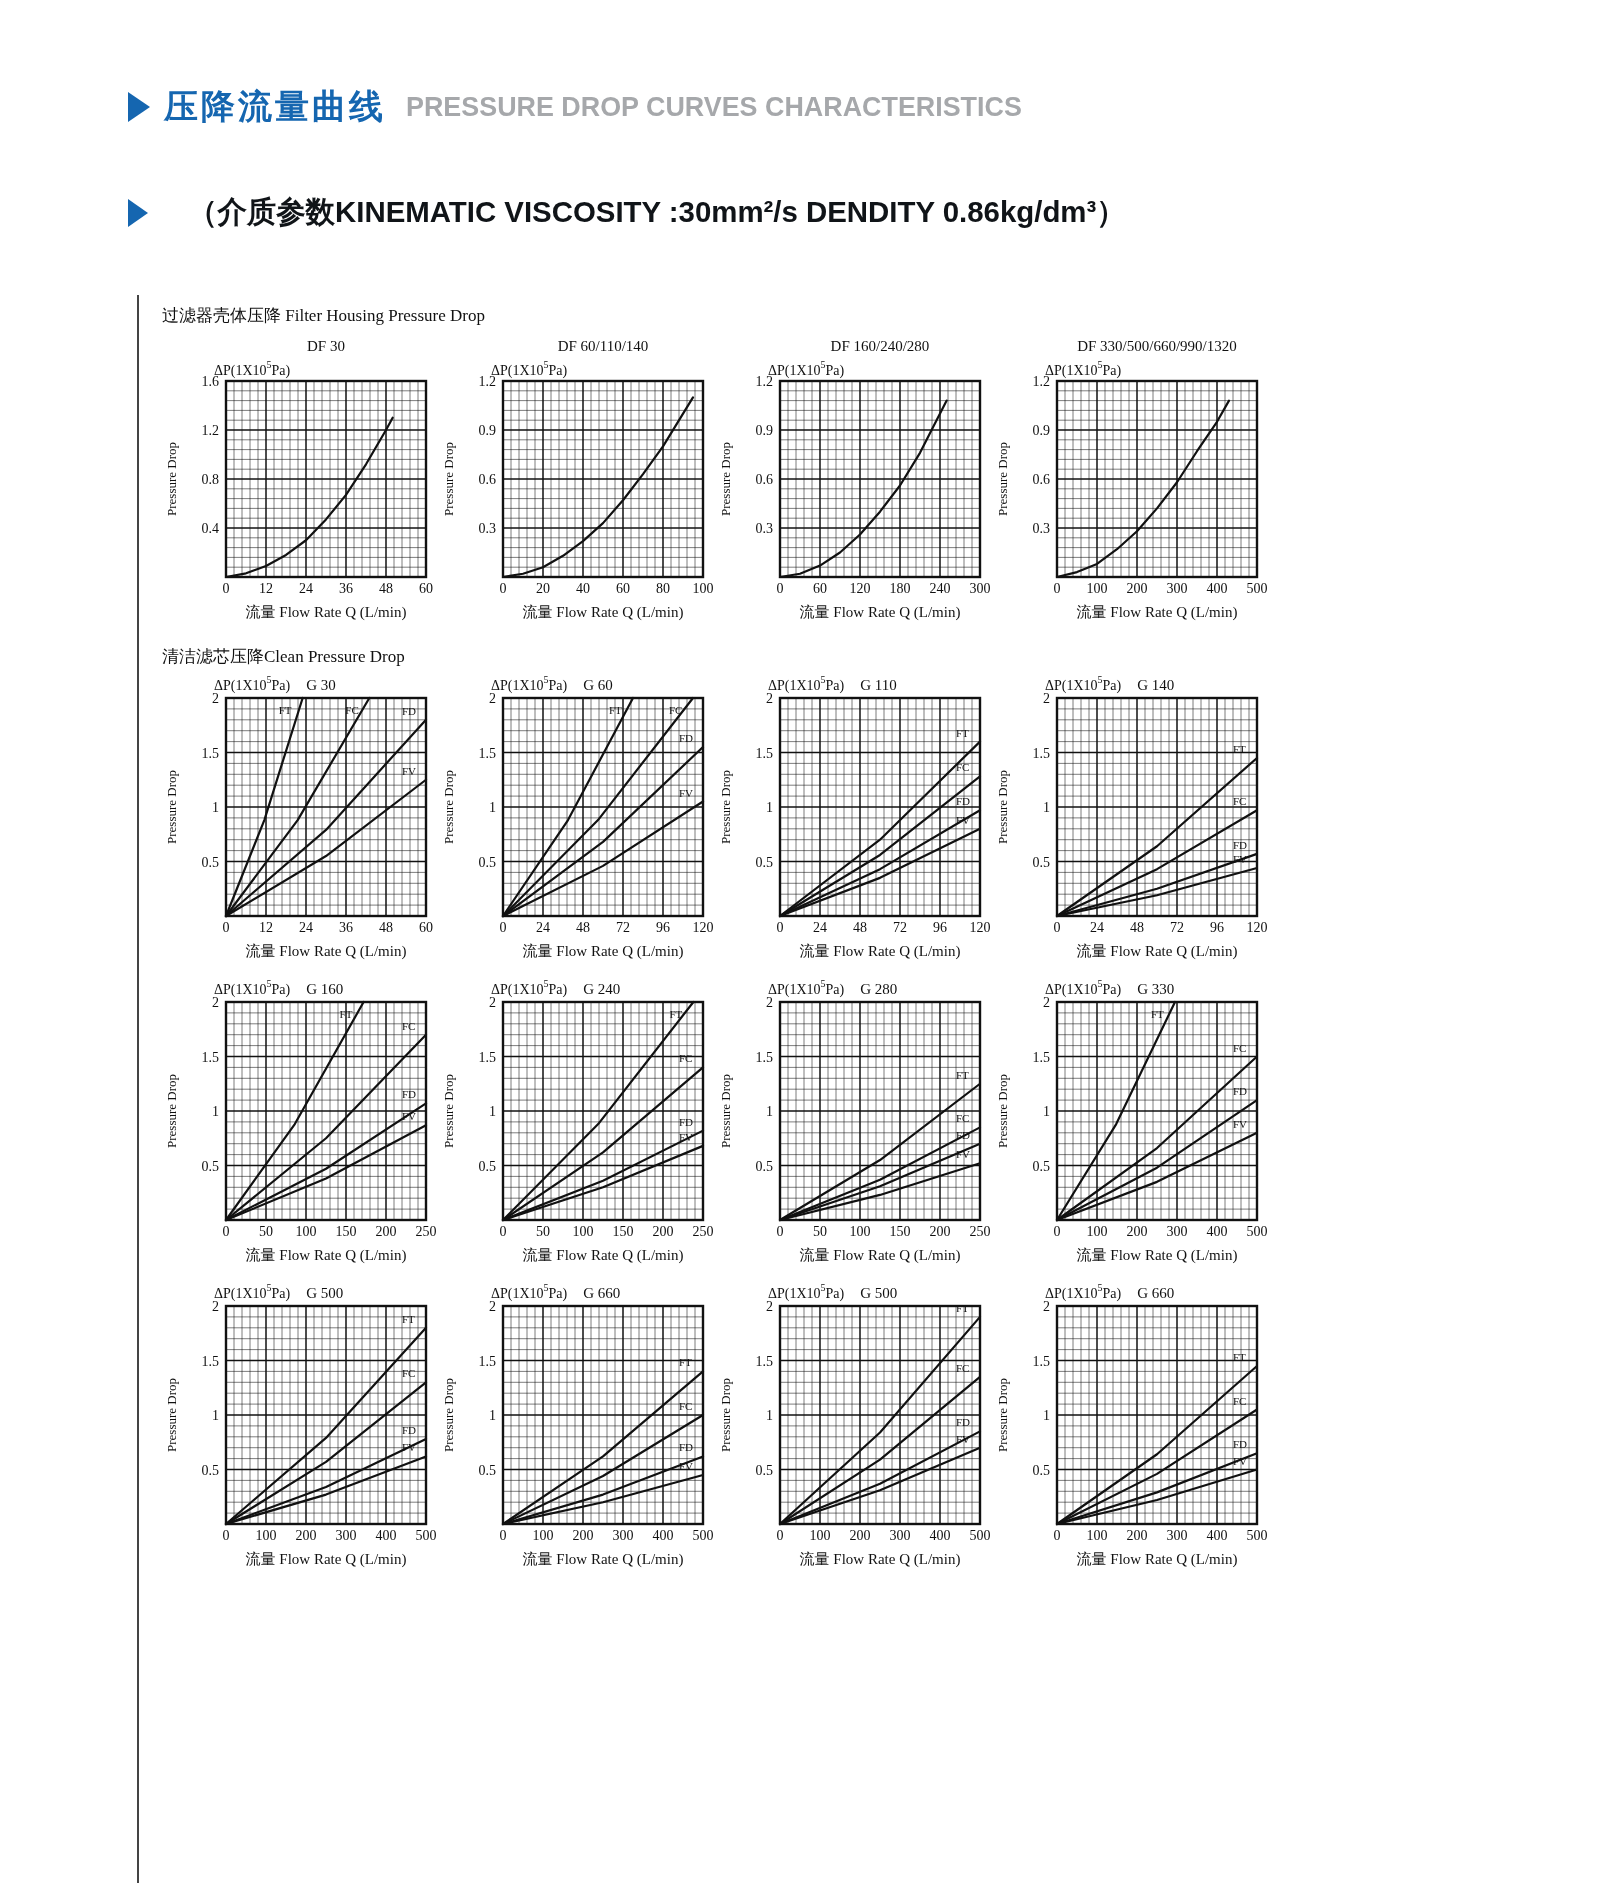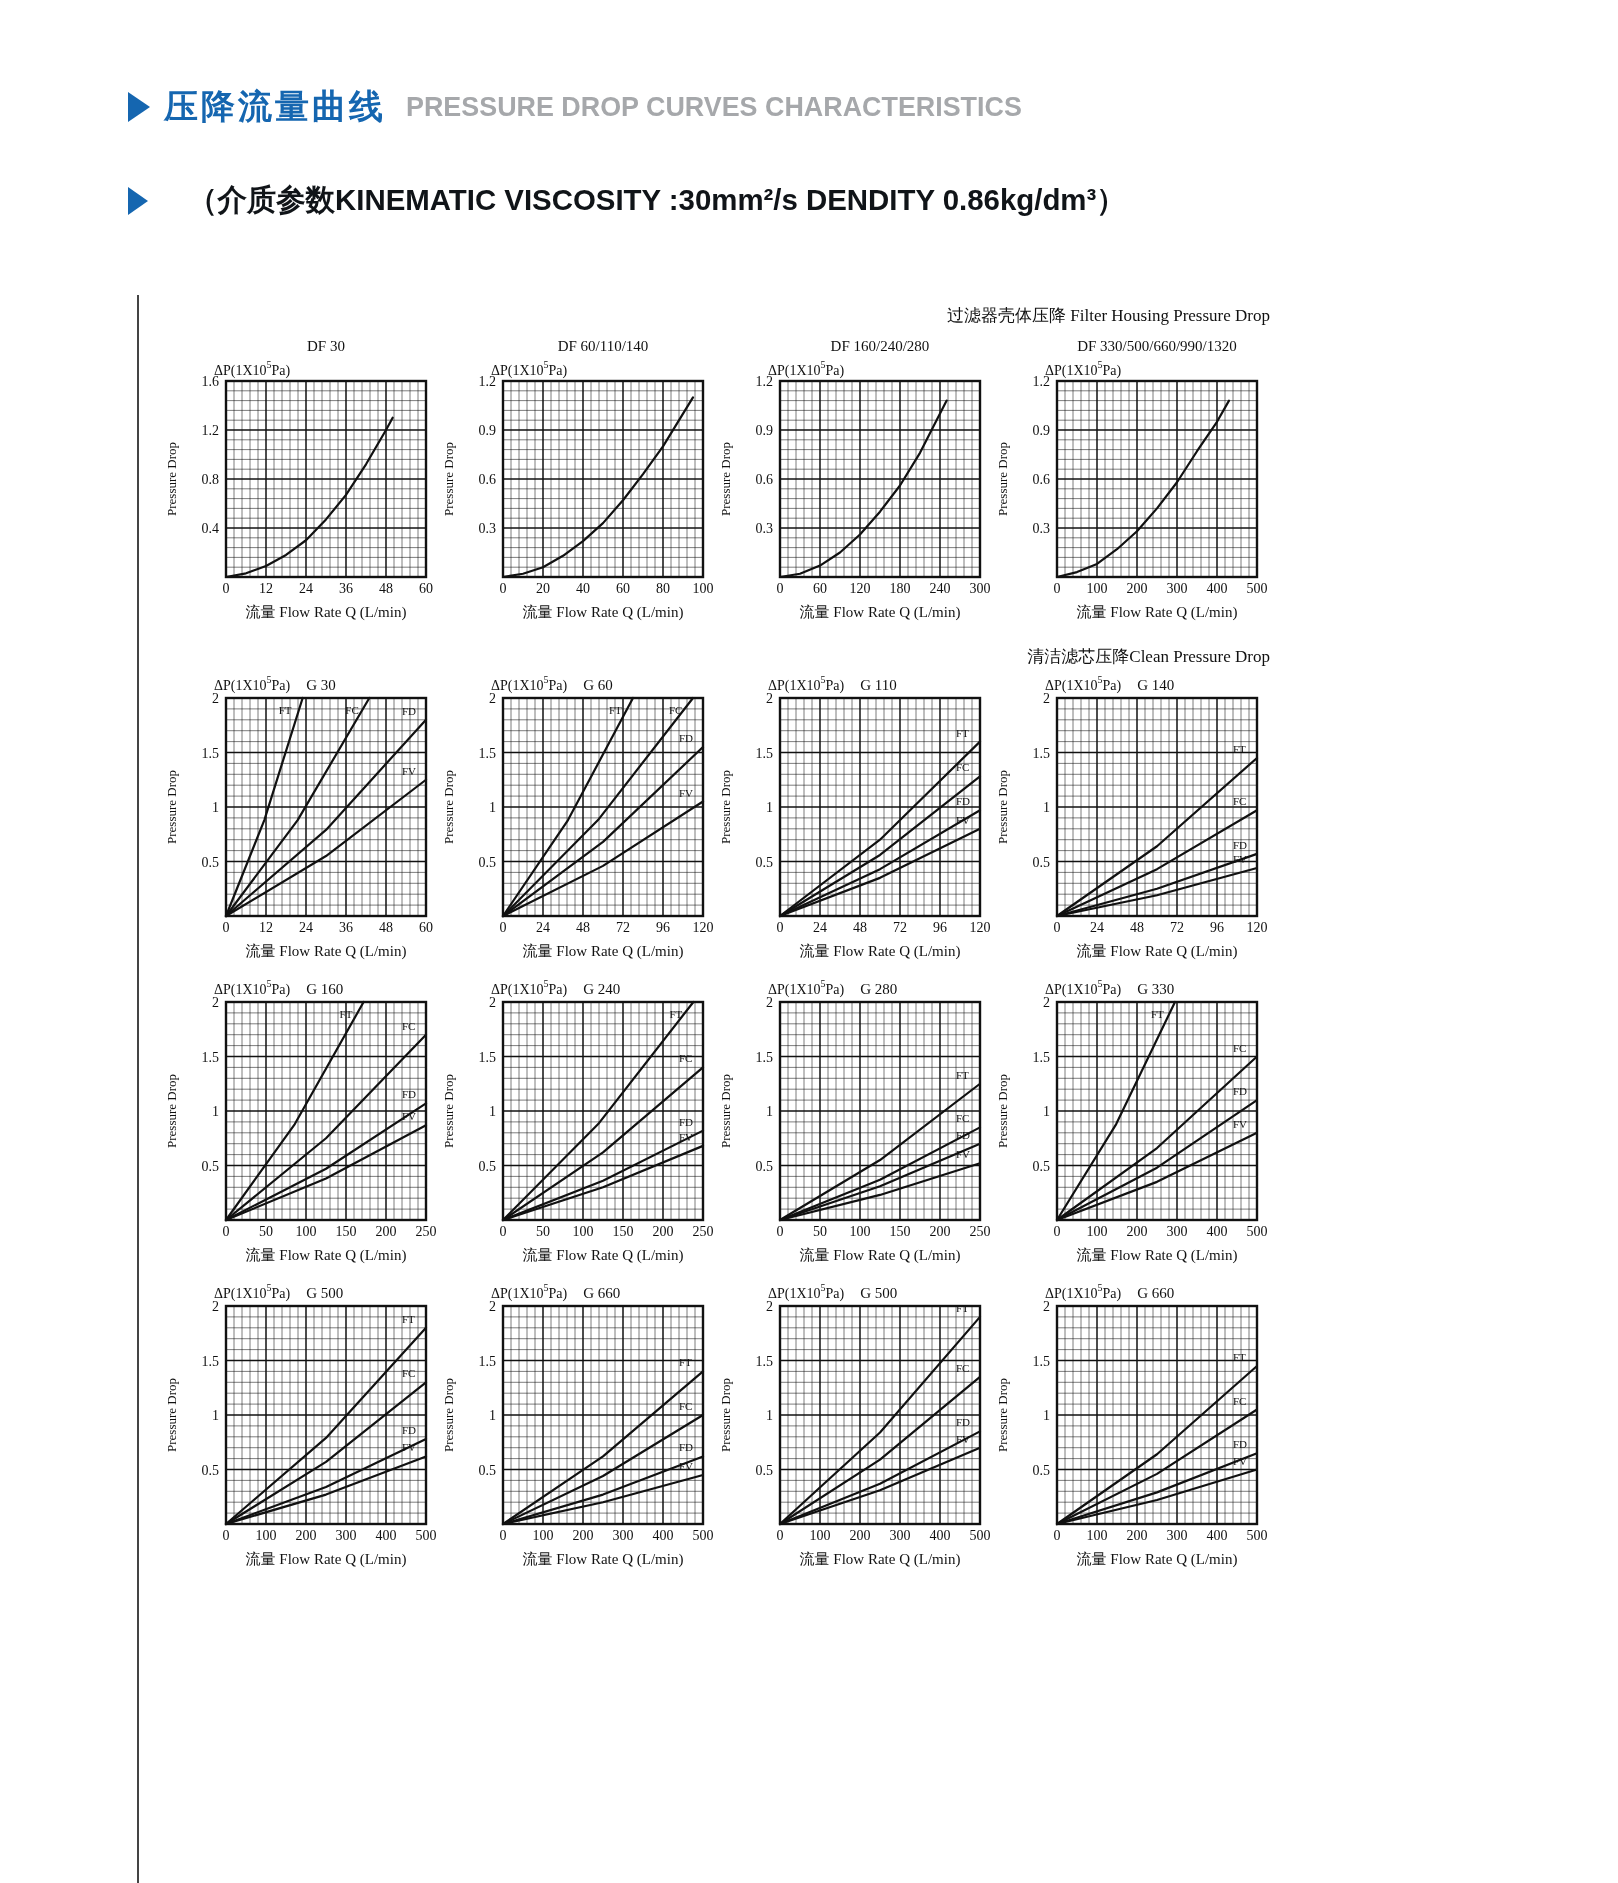--- a/index.html
+++ b/index.html
@@ -7,32 +7,32 @@
     position:relative;
     width:1618px;
     height:1883px;
     background:#ffffff;
     font-family:"Liberation Sans", sans-serif;
     overflow:hidden;
   }
   
   .hdr-row{position:absolute;left:128px;display:flex;align-items:center;}
   #hdr1{top:84px;}
-  #hdr2{top:180px;}
+  #hdr2{top:192px;}
   .tri{width:0;height:0;border-top:15px solid transparent;border-bottom:15px solid transparent;border-left:22px solid #1566b0;margin-right:14px;}
   .tri.small{border-top-width:14px;border-bottom-width:14px;border-left-width:20px;margin-right:40px;}
   .title-cn{font-size:34px;font-weight:bold;color:#1566b0;letter-spacing:3px;}
   .title-en{font-size:28px;font-weight:bold;color:#a6a8ab;margin-left:20px;letter-spacing:0px;transform:scaleX(.96);transform-origin:left;}
   .subtitle{font-size:30px;font-weight:bold;color:#101418;letter-spacing:0px;transform:scaleX(.98);transform-origin:left;}
   
   .vrule{position:absolute;left:137px;top:295px;width:2px;height:1592px;background:#444;}
   
   #charts{position:absolute;left:162px;top:304px;width:1260px;}
   .section-title{
-    width:1108px;text-align:right;
+    width:1108px;text-align:left;
     font-family:"Liberation Serif","DejaVu Serif",serif;
     font-size:17px;color:#111;margin-bottom:4px;white-space:pre;
   }
   #section-clean{margin-top:10px;}
   .chart-row{display:grid;grid-template-columns:repeat(4,277px);}
   .chart-cell{position:relative;}
   svg text{font-family:"Liberation Serif","DejaVu Serif",serif;fill:#111;}
 </style>
 </head>
 <body>

